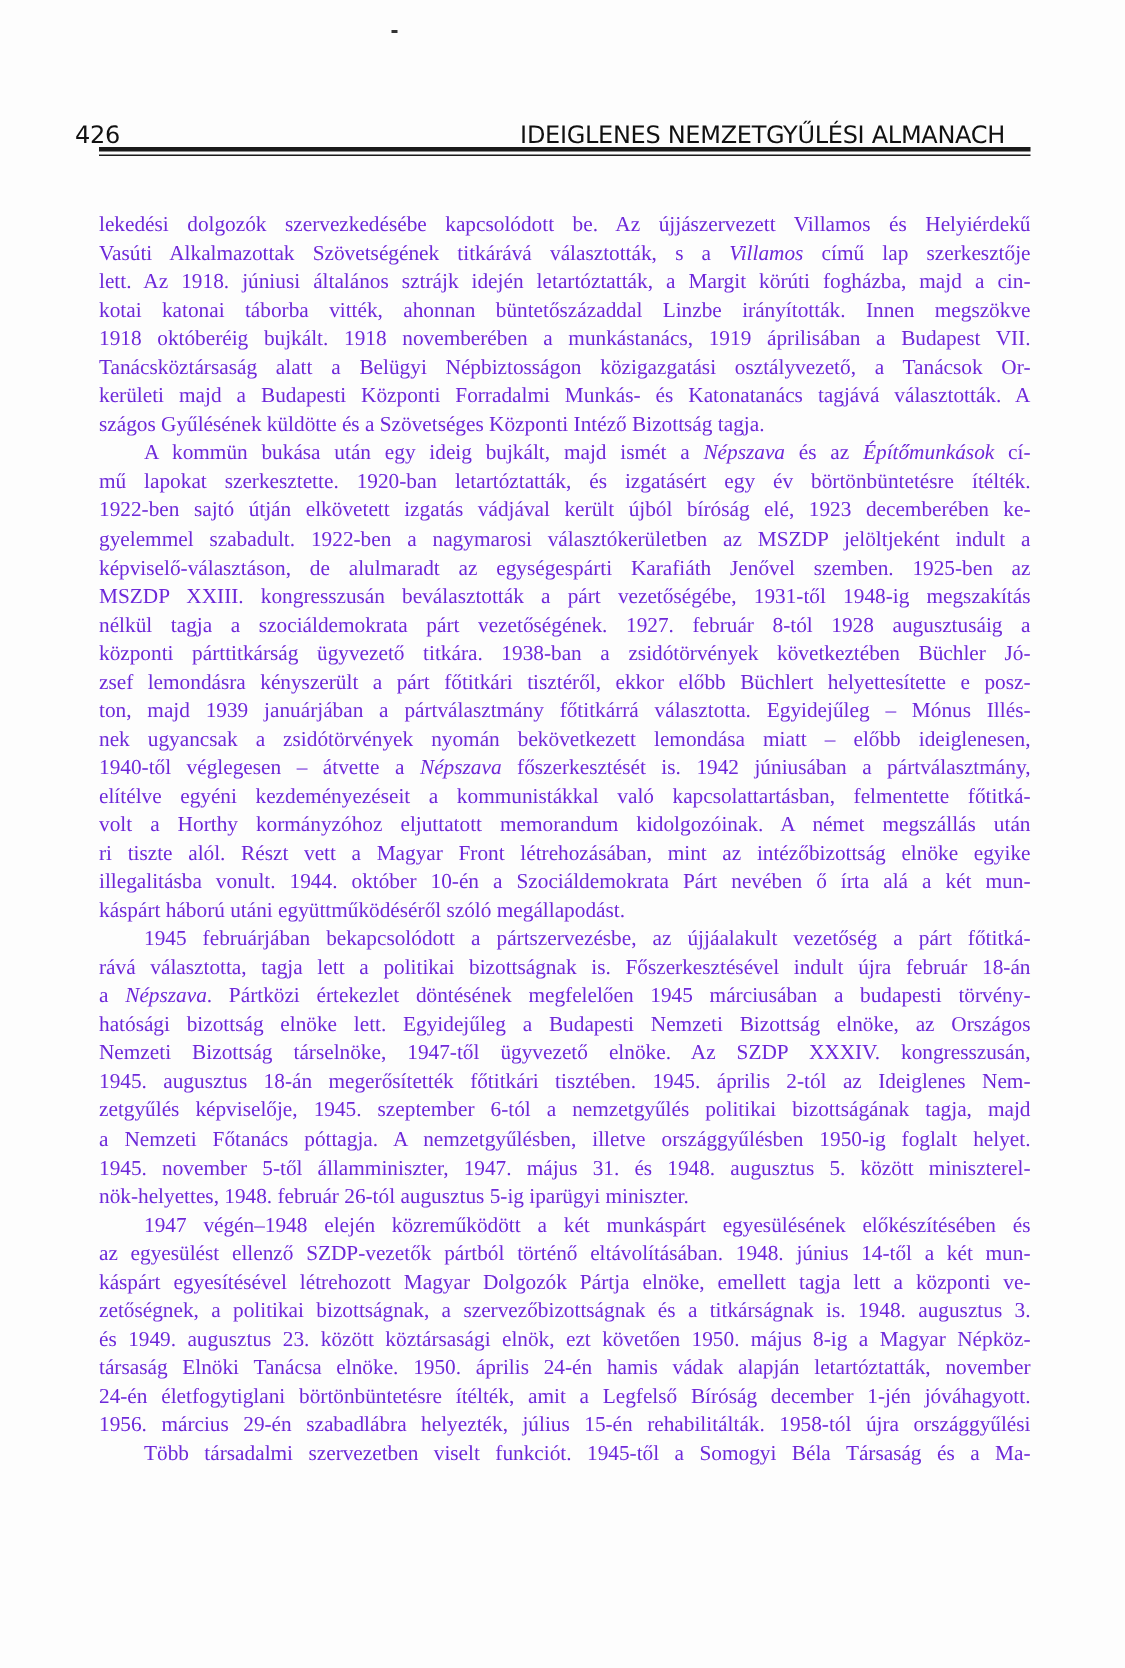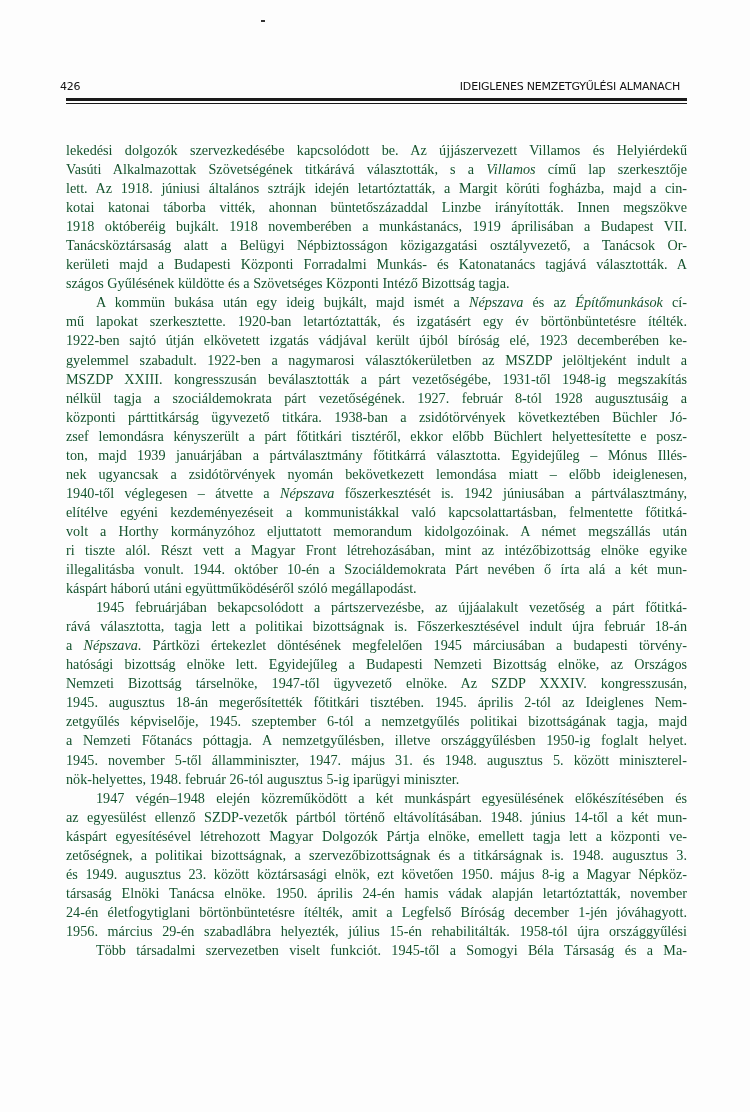--- a/index.html
+++ b/index.html
@@ -16,26 +16,26 @@
   .speck {
     position: absolute;
     left: 261px;
     top: 20px;
     width: 4px;
     height: 2px;
     background: #333;
   }
   .running-head {
     position: absolute;
-    left: 60px;
+    left: 50px;
     top: 80px;
     width: 620px;
     height: 16px;
     font-family: "DejaVu Sans", sans-serif;
-    font-size: 11px;
+    font-size: 16px;
     color: #111;
     letter-spacing: -0.2px;
   }
   .running-head .page-number {
     position: absolute;
     left: 0;
     top: 0;
   }
   .running-head .book-title {
     position: absolute;
@@ -59,21 +59,21 @@
     background: #1a1a1a;
   }
   .body-text {
     position: absolute;
     left: 66px;
     top: 141px;
     width: 621px;
     font-family: "Liberation Serif", serif;
     font-size: 14.2px;
     line-height: 19.05px;
-    color: #14532d;
+    color: #6d28d9;
   }
   .body-text .line {
     display: block;
     white-space: nowrap;
     text-align: justify;
     text-align-last: justify;
     height: 19.05px;
     overflow: visible;
   }
   .body-text .line.last {
@@ -108,20 +108,21 @@
       <span class="line"><span>1918 októberéig bujkált. 1918 novemberében a munkástanács, 1919 áprilisában a Budapest VII.</span></span>
       <span class="line"><span>Tanácsköztársaság alatt a Belügyi Népbiztosságon közigazgatási osztályvezető, a Tanácsok Or-</span></span>
       <span class="line"><span>kerületi majd a Budapesti Központi Forradalmi Munkás- és Katonatanács tagjává választották. A</span></span>
       <span class="line last"><span>szágos Gyűlésének küldötte és a Szövetséges Központi Intéző Bizottság tagja.</span></span>
     </div>
     <div>
       <span class="line indent"><span>A kommün bukása után egy ideig bujkált, majd ismét a </span><i>Népszava</i><span> és az </span><i>Építőmunkások</i><span> cí-</span></span>
       <span class="line"><span>mű lapokat szerkesztette. 1920-ban letartóztatták, és izgatásért egy év börtönbüntetésre ítélték.</span></span>
       <span class="line"><span>1922-ben sajtó útján elkövetett izgatás vádjával került újból bíróság elé, 1923 decemberében ke-</span></span>
       <span class="line"><span>gyelemmel szabadult. 1922-ben a nagymarosi választókerületben az MSZDP jelöltjeként indult a</span></span>
+      <span class="line"><span>képviselő-választáson, de alulmaradt az egységespárti Karafiáth Jenővel szemben. 1925-ben az</span></span>
       <span class="line"><span>MSZDP XXIII. kongresszusán beválasztották a párt vezetőségébe, 1931-től 1948-ig megszakítás</span></span>
       <span class="line"><span>nélkül tagja a szociáldemokrata párt vezetőségének. 1927. február 8-tól 1928 augusztusáig a</span></span>
       <span class="line"><span>központi párttitkárság ügyvezető titkára. 1938-ban a zsidótörvények következtében Büchler Jó-</span></span>
       <span class="line"><span>zsef lemondásra kényszerült a párt főtitkári tisztéről, ekkor előbb Büchlert helyettesítette e posz-</span></span>
       <span class="line"><span>ton, majd 1939 januárjában a pártválasztmány főtitkárrá választotta. Egyidejűleg – Mónus Illés-</span></span>
       <span class="line"><span>nek ugyancsak a zsidótörvények nyomán bekövetkezett lemondása miatt – előbb ideiglenesen,</span></span>
       <span class="line"><span>1940-től véglegesen – átvette a </span><i>Népszava</i><span> főszerkesztését is. 1942 júniusában a pártválasztmány,</span></span>
       <span class="line"><span>elítélve egyéni kezdeményezéseit a kommunistákkal való kapcsolattartásban, felmentette főtitká-</span></span>
       <span class="line"><span>volt a Horthy kormányzóhoz eljuttatott memorandum kidolgozóinak. A német megszállás után</span></span>
       <span class="line"><span>ri tiszte alól. Részt vett a Magyar Front létrehozásában, mint az intézőbizottság elnöke egyike</span></span>

